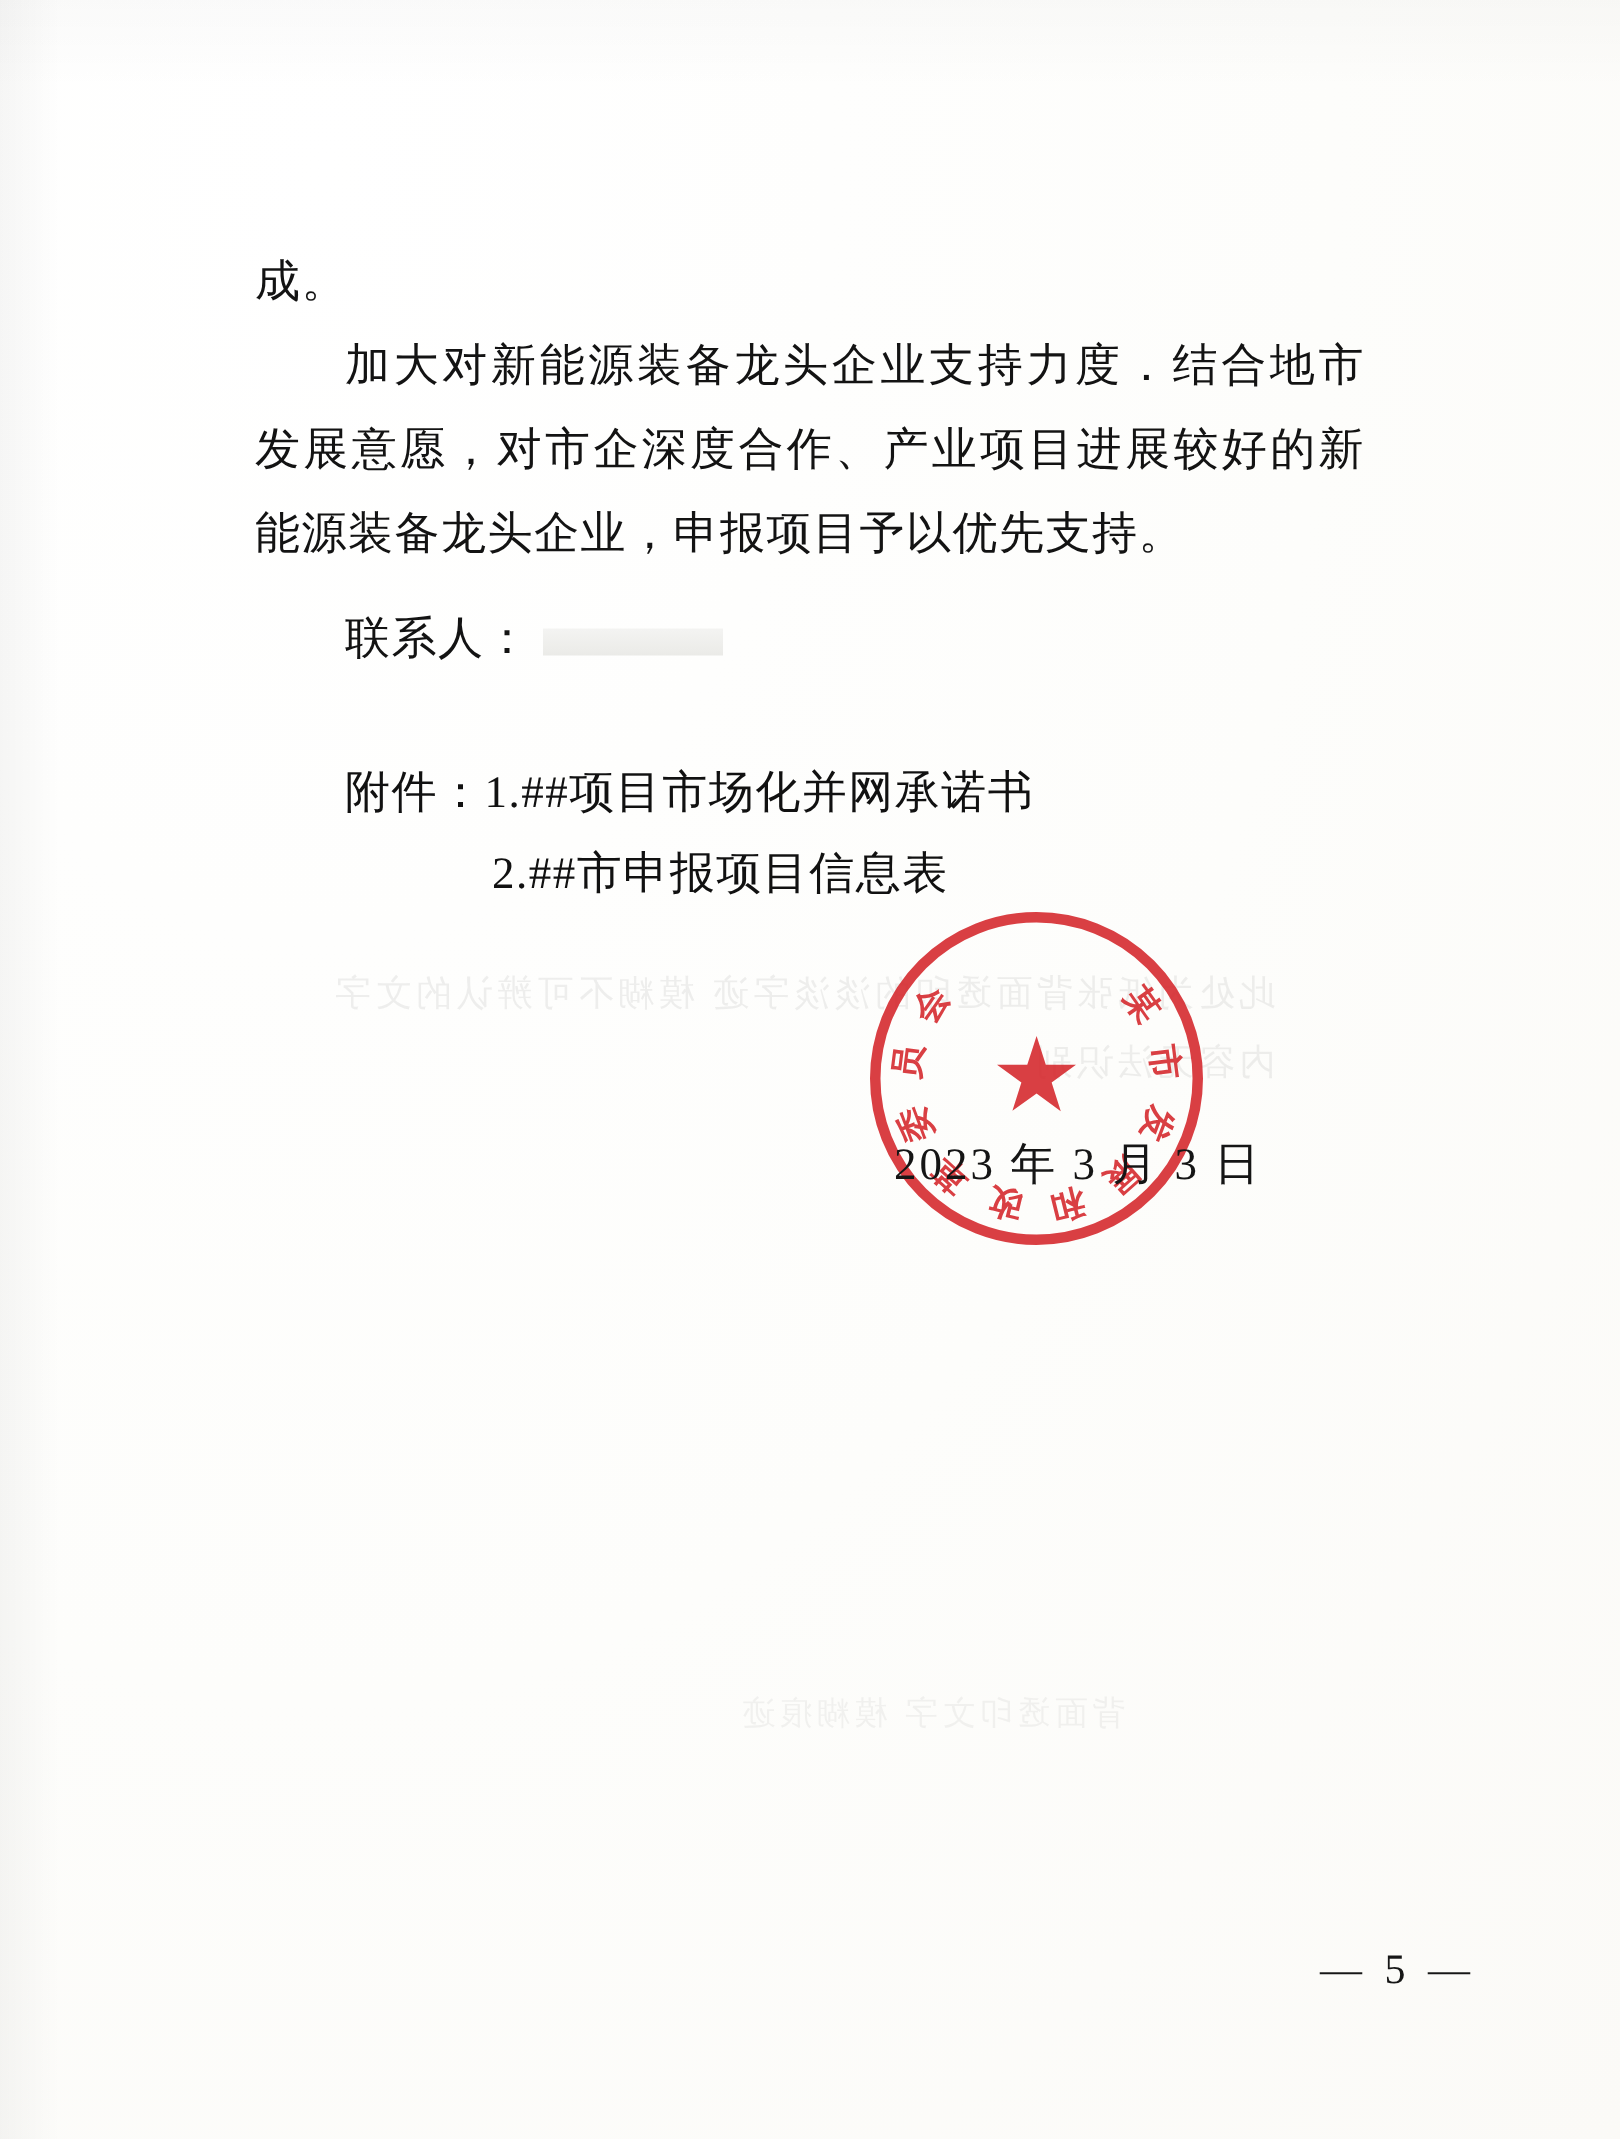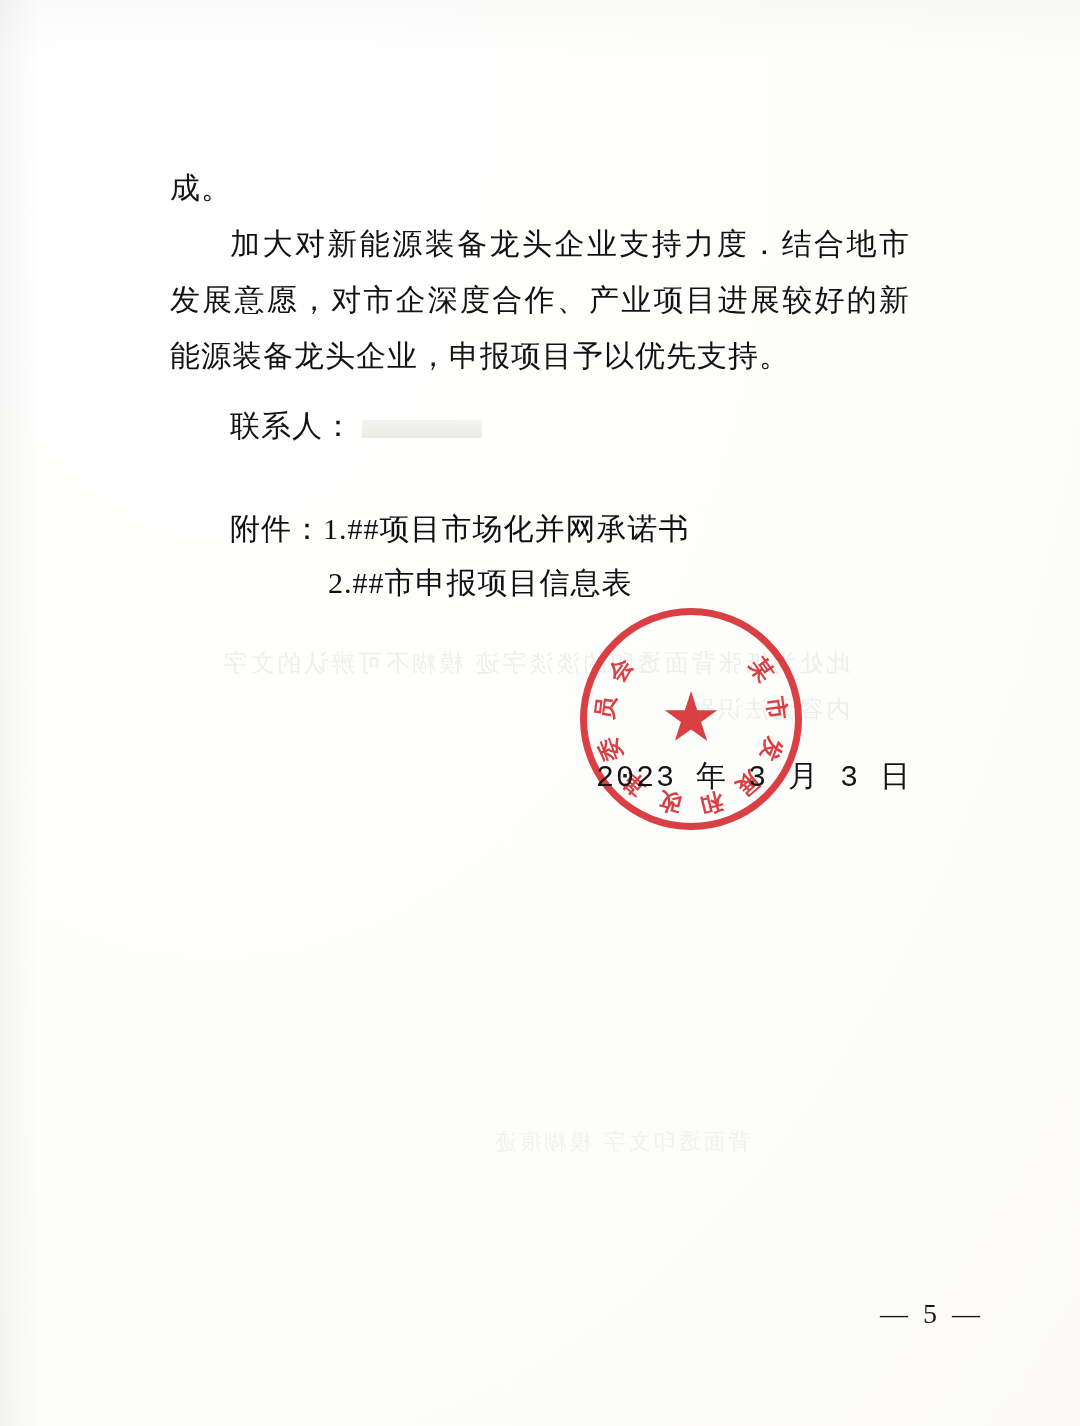--- a/index.html
+++ b/index.html
@@ -130,21 +130,20 @@
 
   .date {
     position: absolute;
     left: 36px;
     top: 148px;
     font-size: 30px;
     letter-spacing: 2px;
     color: #151515;
     white-space: nowrap;
     z-index: 3;
-    font-family: Liberation Mono, monospace;
   }
 
   
   .ghost {
     position: absolute;
     left: 210px;
     top: 640px;
     width: 640px;
     height: 340px;
     opacity: 0.07;

